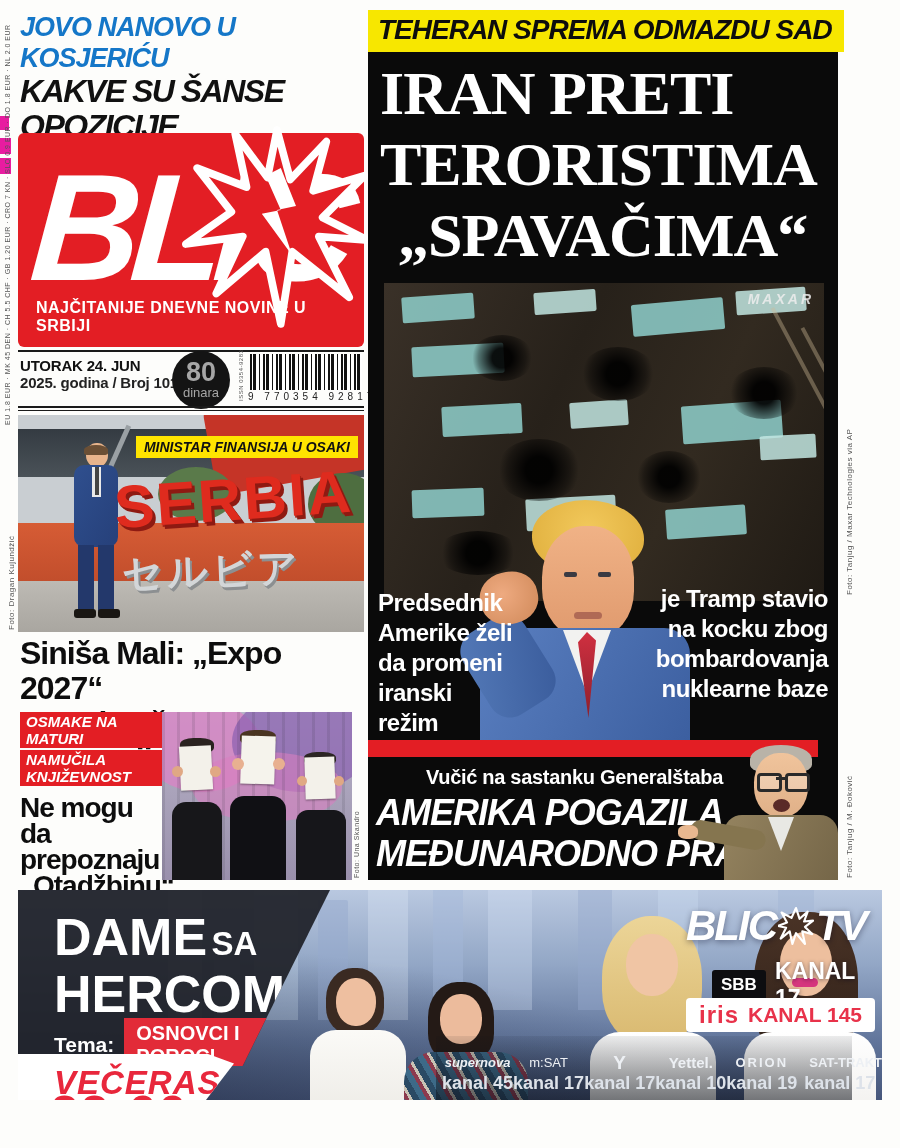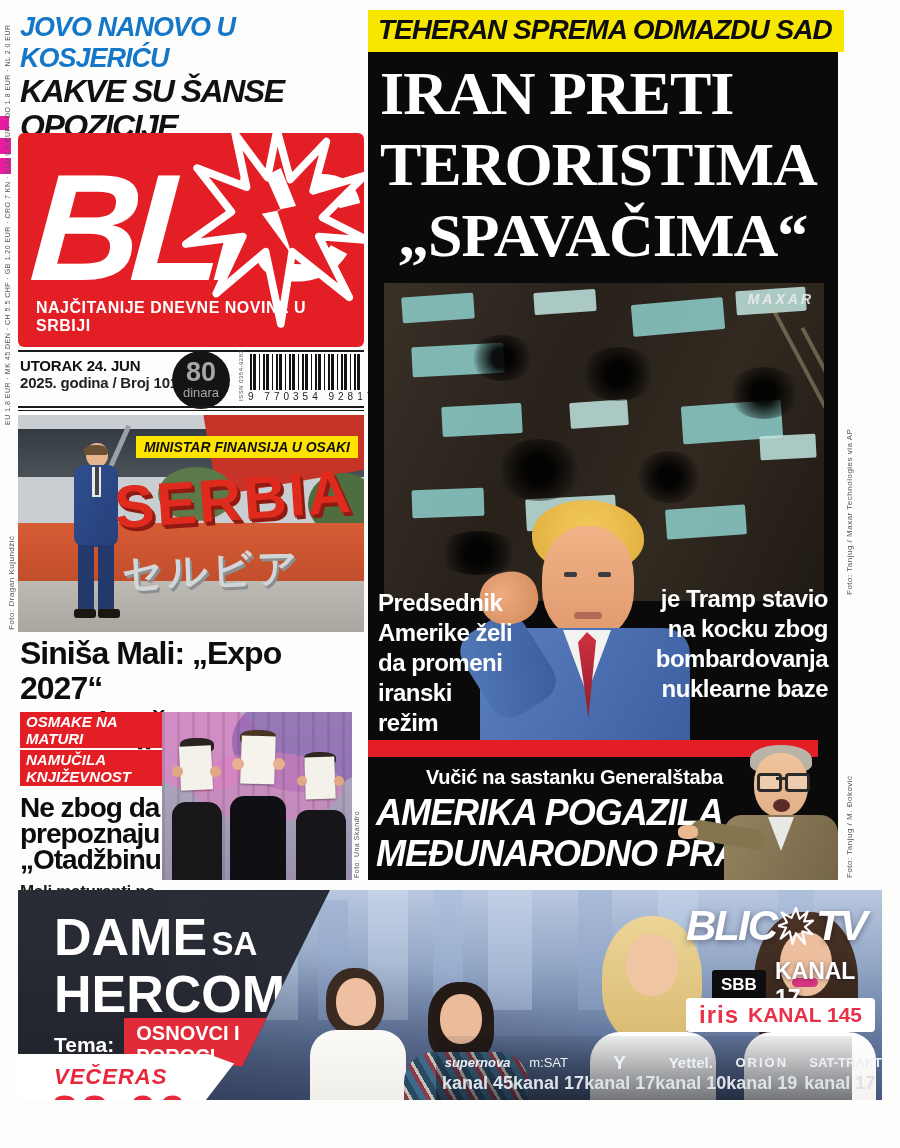--- a/index.html
+++ b/index.html
@@ -61,21 +61,21 @@
 
   
   .ad{background:linear-gradient(180deg,#b9c8e0 0%,#93a7c6 35%,#61759b 72%,#46567a 100%);overflow:hidden;}
   .bldg{position:absolute;border-radius:2px 2px 0 0;}
   .panel-dark{background:rgba(32,34,41,.94);clip-path:polygon(0 0,100% 0,72% 100%,0 100%);}
   .panel-white{background:#fff;clip-path:polygon(0 0,88% 0,100% 10%,70% 100%,0 100%);}
   .dame{color:#fff;font-weight:900;font-size:52px;line-height:50px;letter-spacing:0;}
   .dame-sa{font-size:33px;font-weight:800;}
   .tema-label{color:#fff;font-weight:600;font-size:21px;}
   .tema-box{background:#e22b38;color:#fff;font-weight:800;font-size:20px;padding:4px 12px;}
-  .veceras{color:#e8273c;font-weight:800;font-style:italic;font-size:22px;letter-spacing:1px;}
+  .veceras{color:#e8273c;font-weight:800;font-style:italic;font-size:33px;letter-spacing:1px;}
   .time{color:#e8273c;font-weight:900;font-size:52px;line-height:48px;letter-spacing:1px;}
   .blictv{color:#fff;font-weight:900;font-style:italic;font-size:42px;letter-spacing:-2px;text-shadow:0 2px 6px rgba(0,0,30,.4);}
   .sbb-box{background:#0d0d10;color:#fff;font-weight:800;font-size:17px;padding:5px 9px;border-radius:3px;}
   .sbb-kanal{color:#fff;font-weight:800;font-size:23px;text-shadow:0 1px 4px rgba(0,0,30,.5);}
   .iris-box{background:#fff;border-radius:4px;padding:3px 13px;}
   .iris-name{color:#e8324a;font-weight:800;font-size:24px;letter-spacing:1px;}
   .iris-kanal{color:#e8324a;font-weight:800;font-size:21px;}
   .opstrip{background:linear-gradient(0deg,rgba(10,14,22,.55),rgba(10,14,22,.08));display:flex;justify-content:space-between;align-items:flex-end;}
   .op{text-align:center;}
   .op-name{color:#edf0f4;font-size:13px;font-weight:700;line-height:20px;white-space:nowrap;}
@@ -150,21 +150,21 @@
   <div class="abs vtext" style="left:7px;top:500px;height:130px;">Foto: Dragan Kujundžić</div>
   <div class="abs" style="left:20px;top:636px;width:346px;">
     <div class="expo-headline">Siniša Mali: „Expo 2027“</div>
     <div class="expo-headline">razvojna šansa generacije</div>
   </div>
 
   <div class="abs" style="left:20px;top:712px;width:145px;">
     <div><span class="tag-red">OSMAKE NA MATURI</span></div>
     <div style="margin-top:2px;"><span class="tag-red">NAMUČILA KNJIŽEVNOST</span></div>
     <div style="margin-top:9px;">
-      <div class="matura-headline">Ne zbog da</div>
+      <div class="matura-headline">Ne mogu da</div>
       <div class="matura-headline">prepoznaju</div>
       <div class="matura-headline">„Otadžbinu“</div>
     </div>
     <div style="margin-top:10px;">
       <div class="matura-deck">Mali maturanti ne</div>
       <div class="matura-deck">razumeju pročitano</div>
     </div>
   </div>
 
   <div class="abs" style="left:162px;top:712px;width:190px;height:168px;overflow:hidden;

